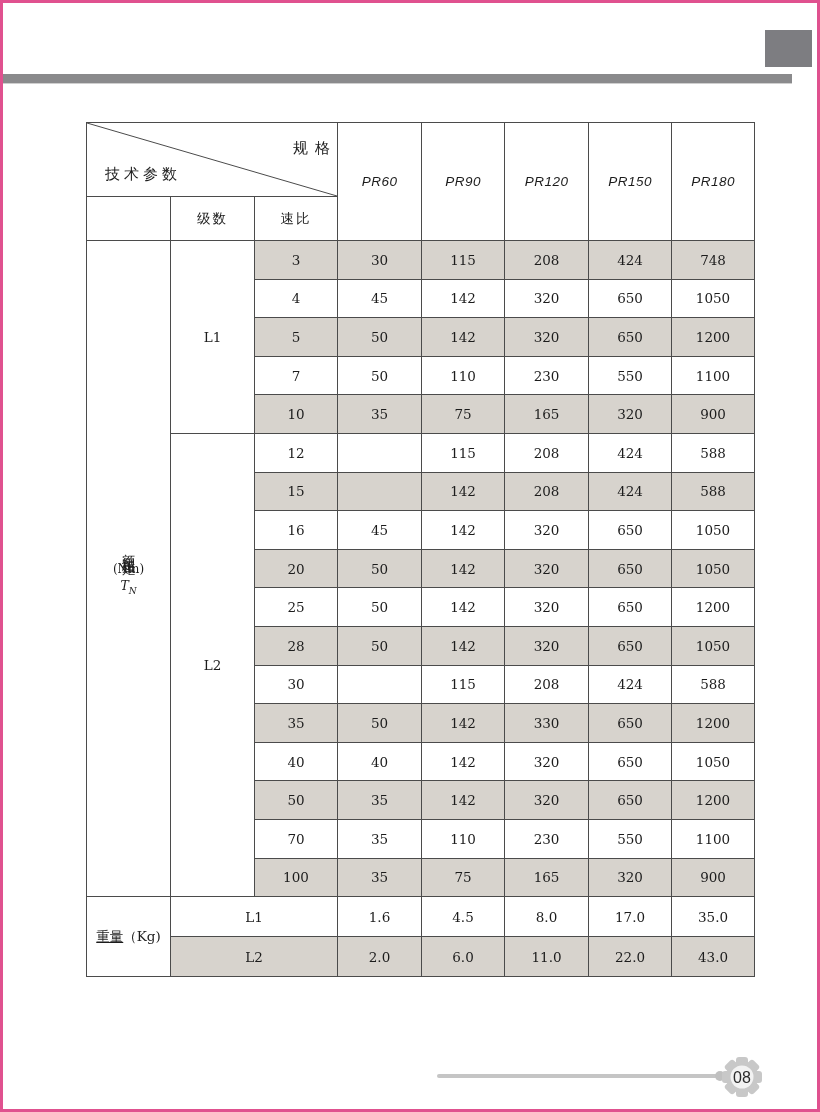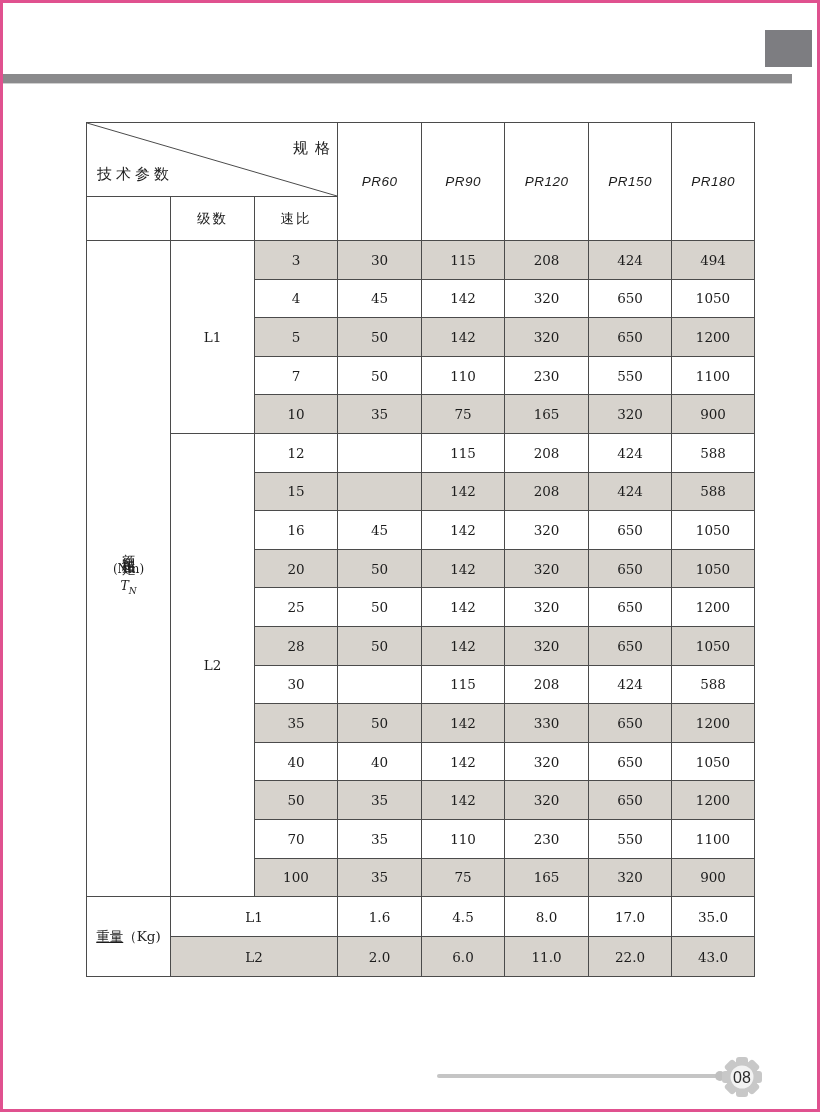--- a/index.html
+++ b/index.html
@@ -24,21 +24,21 @@
   tr.h1 { height:74px; }
   tr.h2 { height:44px; }
   tr.dr { height:38.6px; }
   tr.wr { height:40px; }
   tr.sh td.c { background:#d7d3cd; }          
   td.stage   { background:#d7d3cd; font-size:13.5px; }
   td.torque, td.wlbl { background:#ffffff; }
 
   th.diag { position:relative; background:#ffffff; }
   th.diag svg.diagline { position:absolute; left:0; top:0; width:100%; height:100%; }
-  .corner-bl { position:absolute; left:10px;  bottom:12px; font-size:15px; letter-spacing:4px; }
+  .corner-bl { position:absolute; left:18px;  bottom:12px; font-size:15px; letter-spacing:4px; }
   .corner-tr { position:absolute; right:0; top:16px;    font-size:15px; letter-spacing:7px; }
   th.prcol { font-family:"Liberation Sans","DejaVu Sans",sans-serif; font-size:14px; letter-spacing:0.5px;font-style:italic; }
   td.subh  { font-size:15px; letter-spacing:2px; }
 
   td.torque { font-size:15px;margin-top:44px; }
   .vlabel { writing-mode:vertical-lr; text-orientation:upright; letter-spacing:3px; display:inline-block; line-height:1.1; }
   .tq-unit { font-size:12px; margin-top:4px; letter-spacing:0; }
   .tq-sym  { font-size:12.5px; font-style:italic; margin-top:2px;text-align:center; }
   .tq-sym sub { font-size:9px; font-style:italic; }
 
@@ -101,21 +101,21 @@
           <div class="vlabel">额定扭矩</div>
           <div class="tq-unit">(Nm)</div>
           <div class="tq-sym"><i>T</i><sub>N</sub></div>
         </td>
         <td class="stage" rowspan="5">L1</td>
         <td class="c">3</td>
         <td class="c">30</td>
         <td class="c">115</td>
         <td class="c">208</td>
         <td class="c">424</td>
-        <td class="c">494</td>
+        <td class="c">748</td>
       </tr>
       <tr class="dr">
         <td class="c">4</td>
         <td class="c">45</td>
         <td class="c">142</td>
         <td class="c">320</td>
         <td class="c">650</td>
         <td class="c">1050</td>
       </tr>
       <tr class="dr sh">

